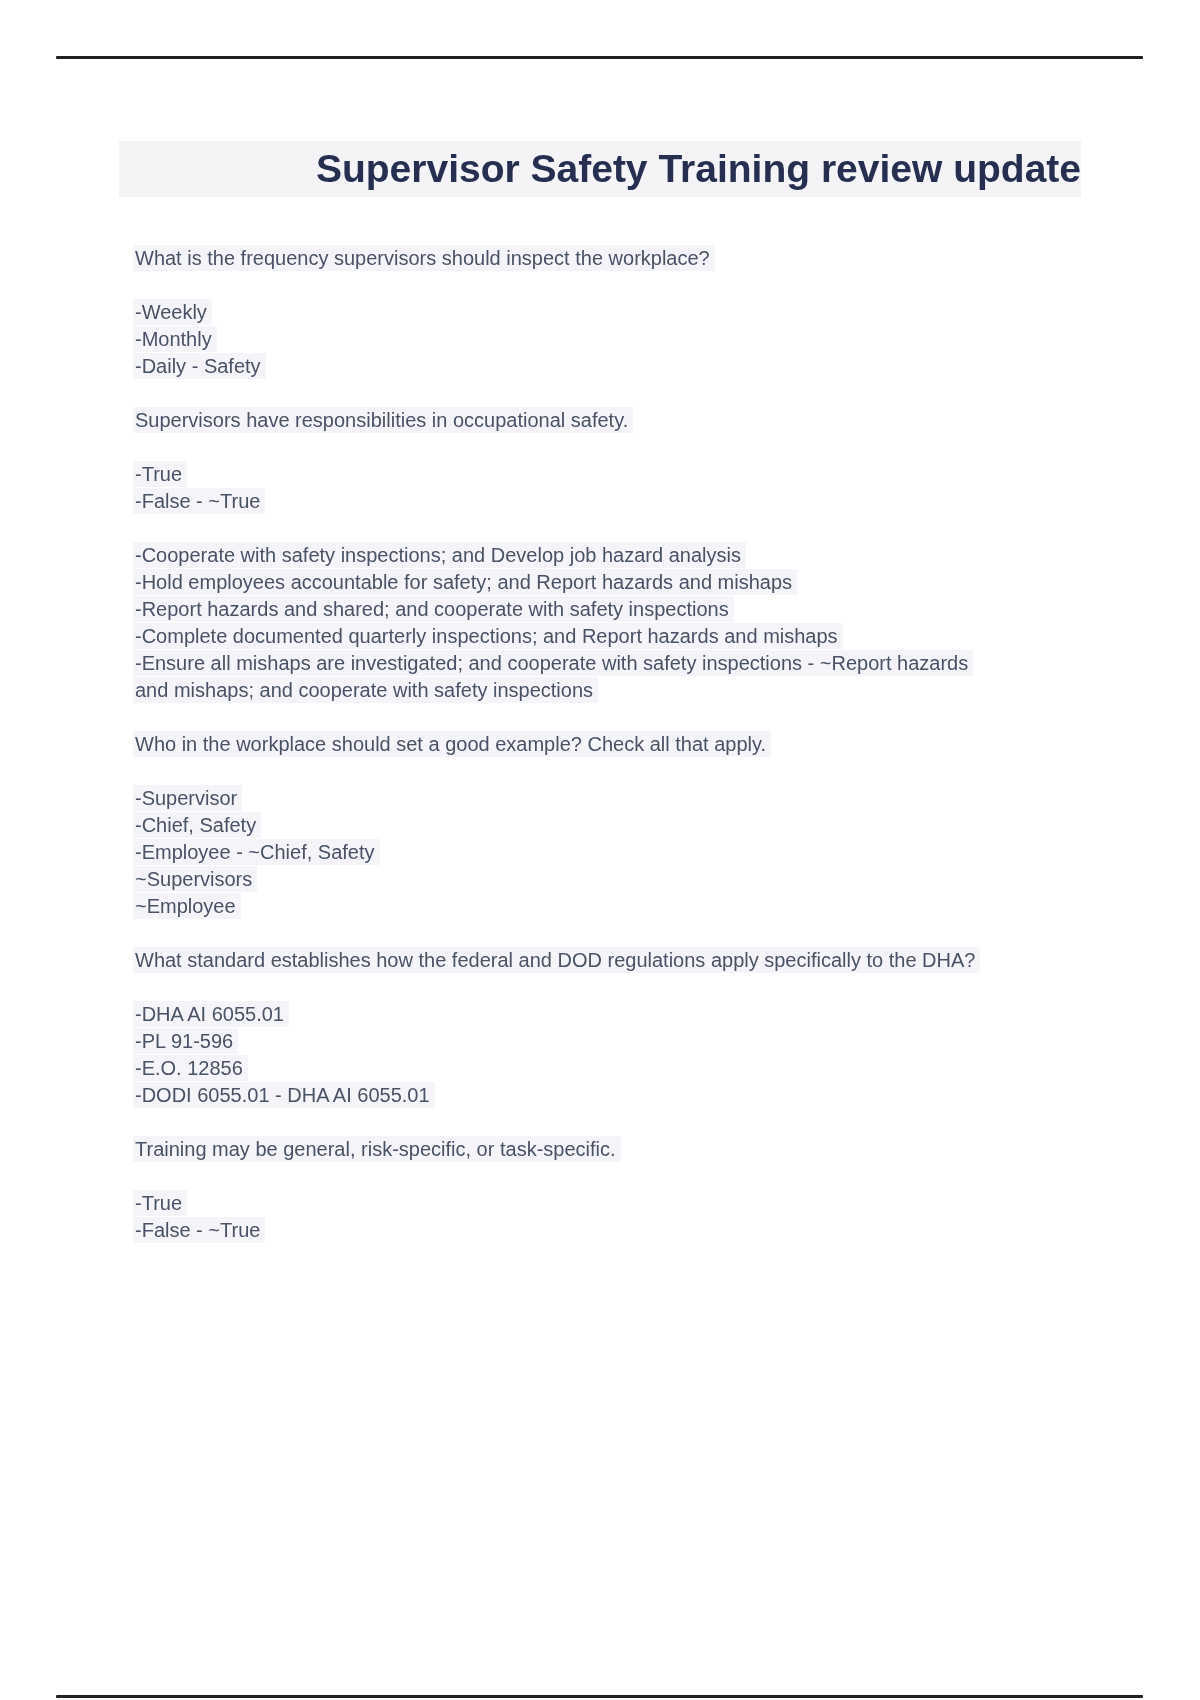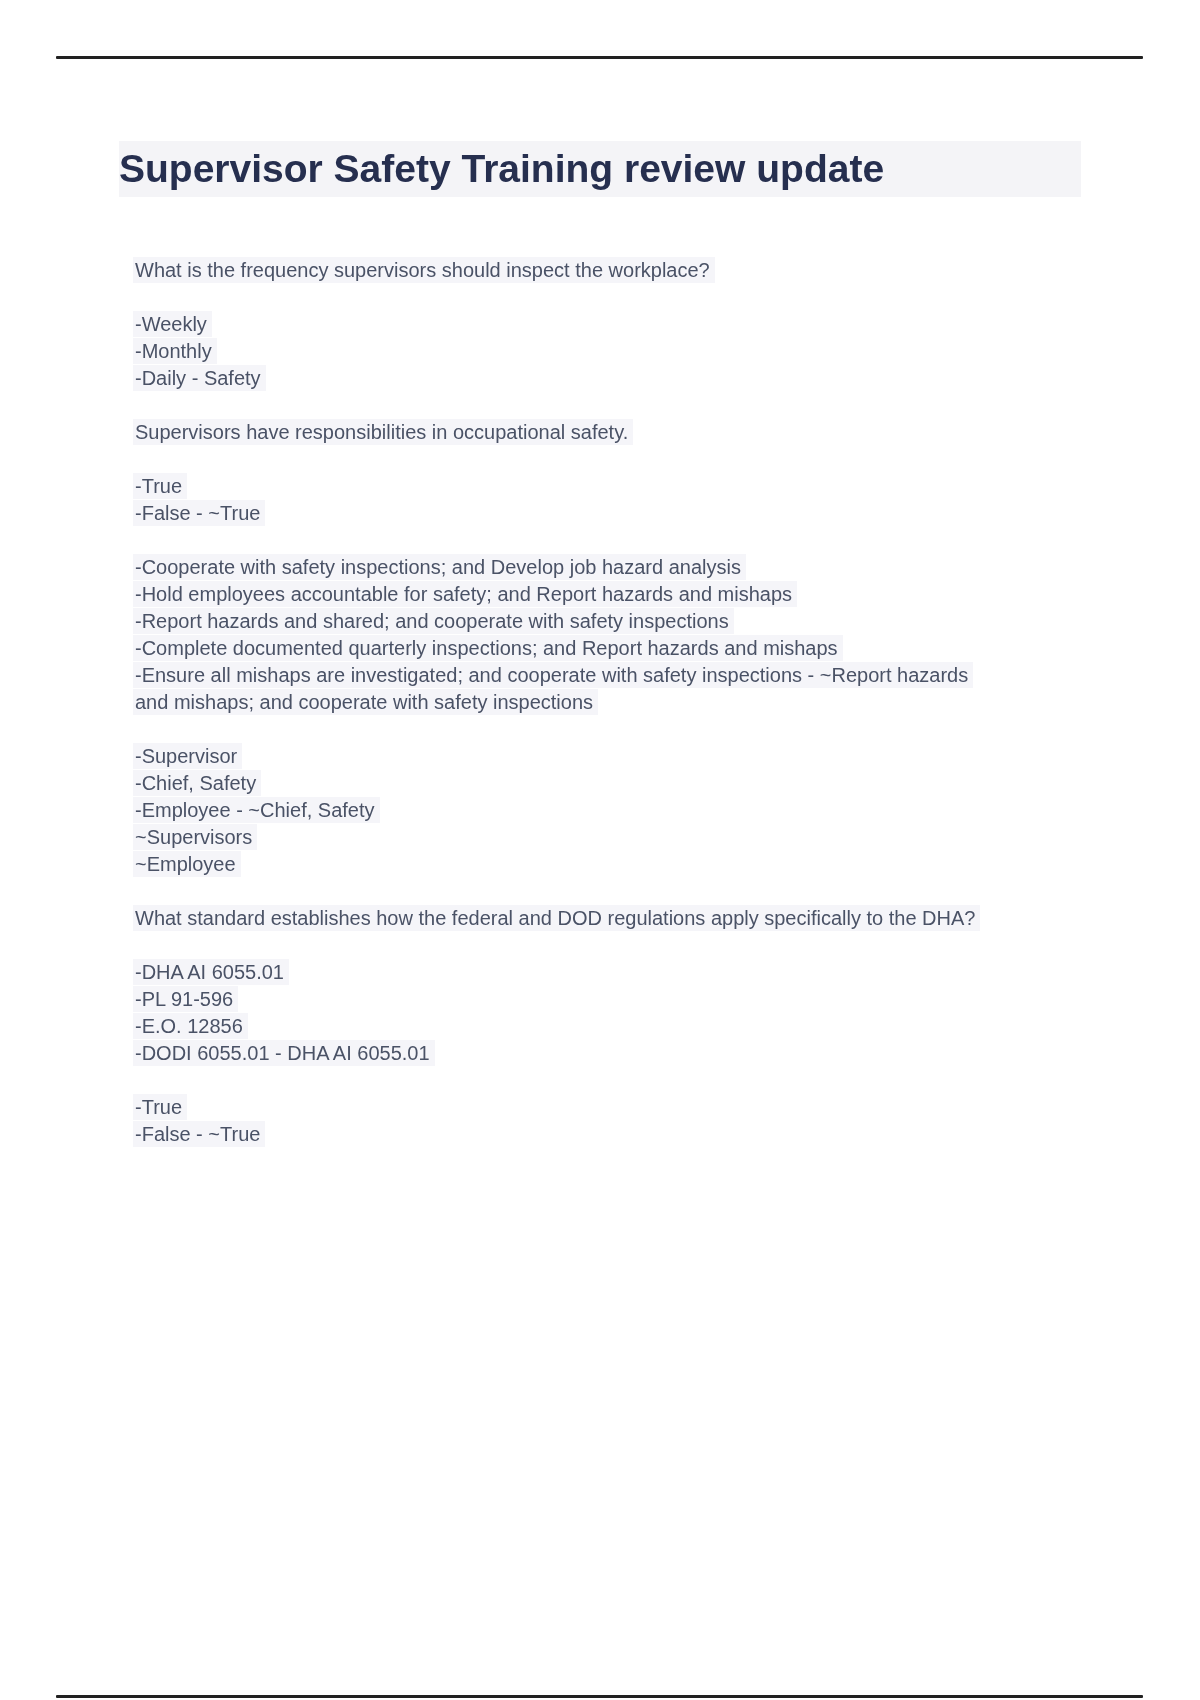--- a/index.html
+++ b/index.html
@@ -23,33 +23,33 @@
     background: #212121;
     border-radius: 1px;
   }
   .rule-top { top: 56px; }
   .rule-bottom { top: 1695px; }
 
   .title-band {
     margin: 141px auto 16px auto;
     width: 962px;
     background: #f4f4f7;
-    text-align: left;
+    text-align: right;
     line-height: 56px;
     height: 56px;
   }
   .title-band .title-text {
     font-size: 39px;
     font-weight: bold;
     color: #262f4f;
     letter-spacing: 0px;
   }
 
   .content {
-    margin: 60px 0 0 133px;
+    margin: 48px 0 0 133px;
     width: 950px;
   }
   .line {
     margin: 0;
     font-size: 20px;
     line-height: 27px;
     color: #4a5266;
   }
   .q-line { margin: 0 0 27px 0; }
   .qa-block { margin: 0 0 27px 0; }
@@ -84,33 +84,35 @@
       </div>
       <div class="qa-block">
         <p class="line a-line"><span class="hl">-Cooperate with safety inspections; and Develop job hazard analysis</span></p>
         <p class="line a-line"><span class="hl">-Hold employees accountable for safety; and Report hazards and mishaps</span></p>
         <p class="line a-line"><span class="hl">-Report hazards and shared; and cooperate with safety inspections</span></p>
         <p class="line a-line"><span class="hl">-Complete documented quarterly inspections; and Report hazards and mishaps</span></p>
         <p class="line a-line"><span class="hl">-Ensure all mishaps are investigated; and cooperate with safety inspections - ~Report hazards
 and mishaps; and cooperate with safety inspections</span></p>
       </div>
       <div class="qa-block">
+        <p class="line q-line"><span class="hl">Who in the workplace should set a good example? Check all that apply.</span></p>
         <p class="line a-line"><span class="hl">-Supervisor</span></p>
         <p class="line a-line"><span class="hl">-Chief, Safety</span></p>
         <p class="line a-line"><span class="hl">-Employee - ~Chief, Safety</span></p>
         <p class="line a-line"><span class="hl">~Supervisors</span></p>
         <p class="line a-line"><span class="hl">~Employee</span></p>
       </div>
       <div class="qa-block">
         <p class="line q-line"><span class="hl">What standard establishes how the federal and DOD regulations apply specifically to the DHA?</span></p>
         <p class="line a-line"><span class="hl">-DHA AI 6055.01</span></p>
         <p class="line a-line"><span class="hl">-PL 91-596</span></p>
         <p class="line a-line"><span class="hl">-E.O. 12856</span></p>
         <p class="line a-line"><span class="hl">-DODI 6055.01 - DHA AI 6055.01</span></p>
       </div>
       <div class="qa-block">
+        <p class="line q-line"><span class="hl">Training may be general, risk-specific, or task-specific.</span></p>
         <p class="line a-line"><span class="hl">-True</span></p>
         <p class="line a-line"><span class="hl">-False - ~True</span></p>
       </div>
     </div>
 
   <div class="rule rule-bottom"></div>
 </div>
 
 </body></html>

